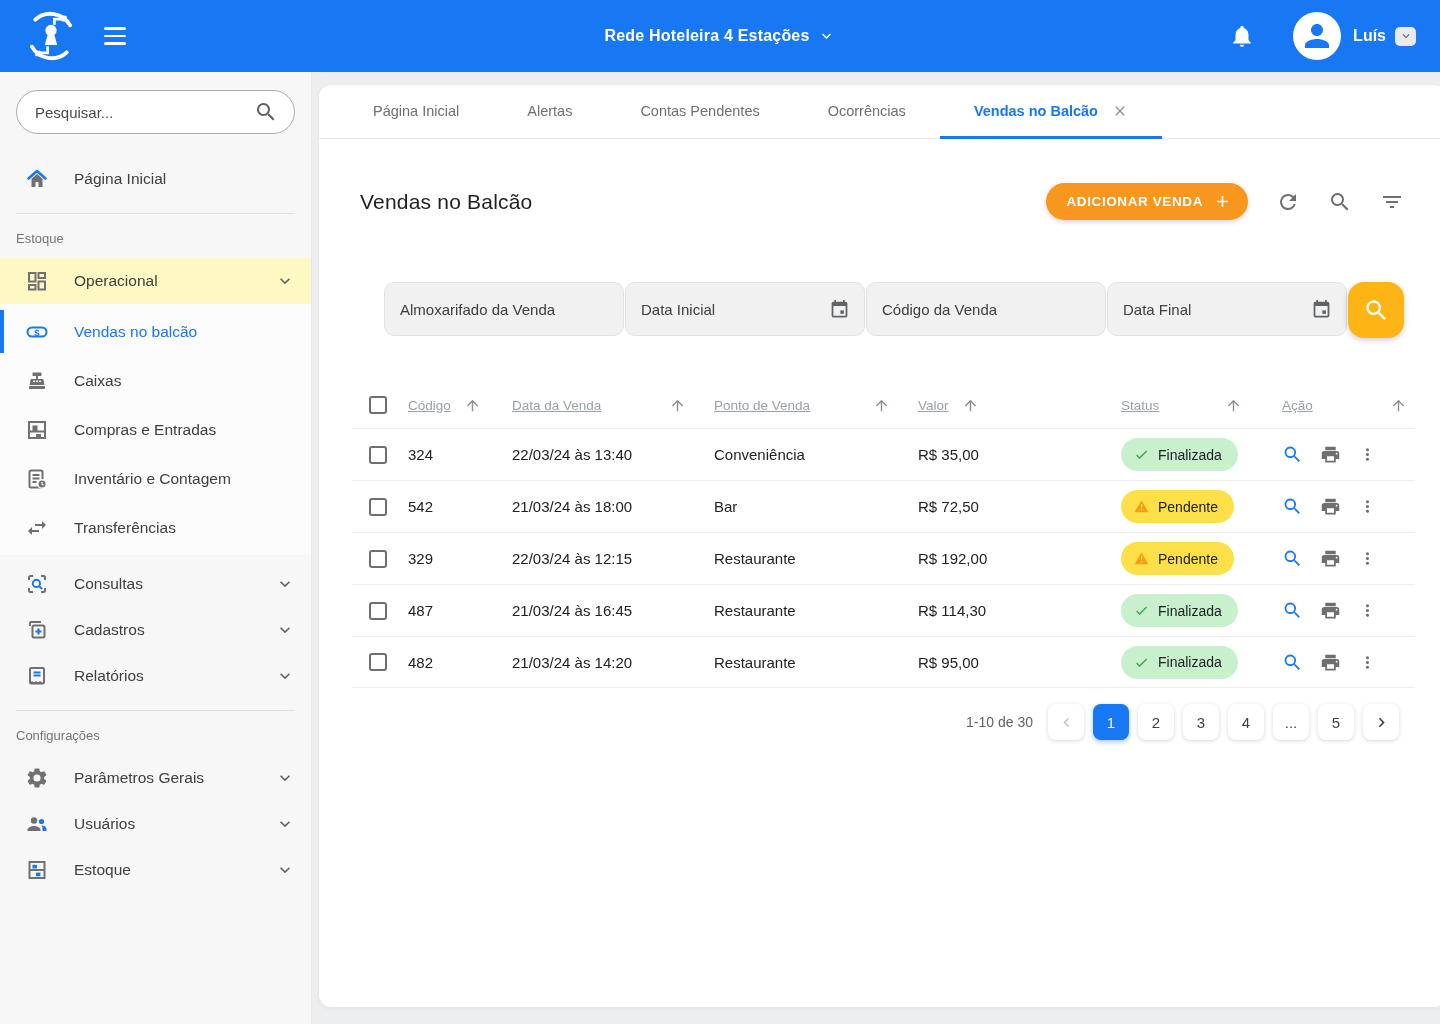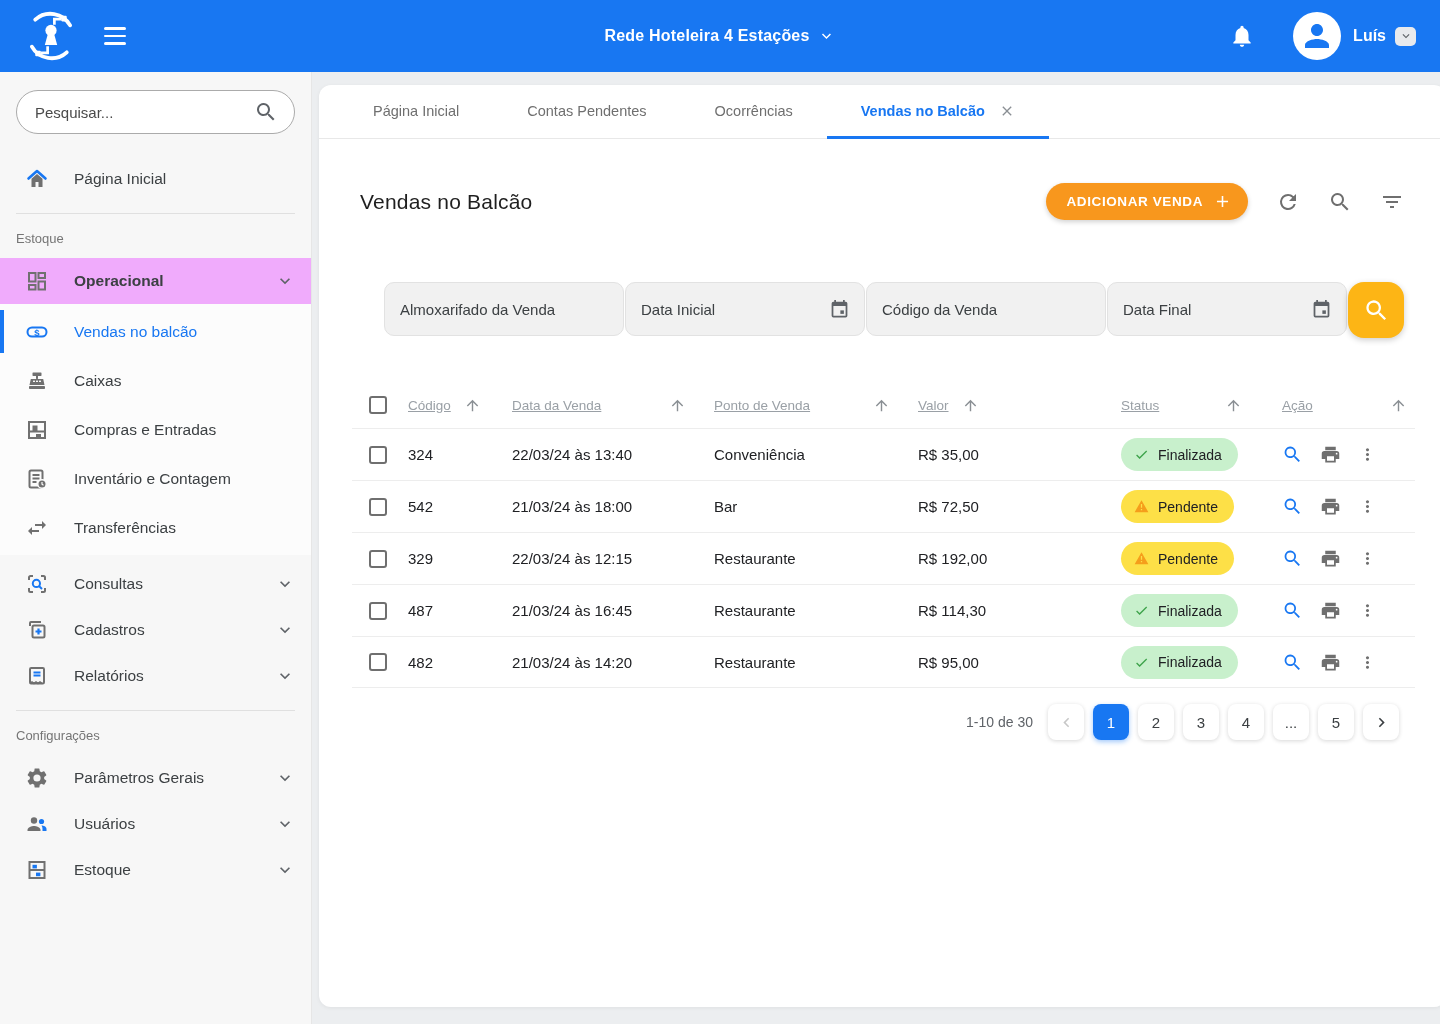--- a/index.html
+++ b/index.html
@@ -33,21 +33,21 @@
     background:#fff; display:flex; align-items:center; padding:0 16px 0 18px; }
   .search-box input { flex:1; border:none; outline:none; background:transparent;
     font-family:"Liberation Sans", sans-serif; font-size:15px; color:#3C4043; }
   .search-box input::placeholder { color:#4a4a4a; opacity:1; }
   .s-item { height:46px; display:flex; align-items:center; padding:0 16px 0 25px;
     gap:25px; font-size:15.5px; color:#3C4043; cursor:pointer; }
   .s-item .lbl { flex:1; }
   .s-home { margin-top:22px; }
   .s-divider { height:1px; background:#E0E0E0; margin:11px 16px; }
   .s-section { font-size:13px; color:#757575; padding:6px 16px 12px; }
-  .s-group-head { background:#f0abfc;font-weight:bold; }
+  .s-group-head { background:#fef9c3; }
   .s-sub-strip { background:#FCFCFC; padding:3px 0; }
   .s-sub { height:49px; display:flex; align-items:center; gap:25px; padding:0 16px 0 25px;
     font-size:15.5px; color:#3C4043; cursor:pointer; position:relative; }
   .s-sub.active { color:#1877F2; font-weight:400; }
   .s-sub.active::before { content:""; position:absolute; left:0; top:3px; bottom:3px;
     width:4px; background:#1877F2; }
   .g-icon { width:24px; height:24px; flex:none; display:flex; align-items:center; justify-content:center; }
   .chev { width:20px; height:20px; flex:none; }
 
   
@@ -318,20 +318,23 @@
   </nav>
 
   <main class="main">
     <div class="card">
 
       <div class="tabs">
         <div class="tab">
             <span>Página Inicial</span>
           </div>
         <div class="tab">
+            <span>Alertas</span>
+          </div>
+        <div class="tab">
             <span>Contas Pendentes</span>
           </div>
         <div class="tab">
             <span>Ocorrências</span>
           </div>
         <div class="tab active">
           <span>Vendas no Balcão</span>
           <svg class="close-x" viewBox="0 0 24 24" fill="#8a8f94">
               <path d="M19 6.41 17.59 5 12 10.59 6.41 5 5 6.41 10.59 12 5 17.59 6.41 19 12 13.41 17.59 19 19 17.59 13.41 12z"></path>
             </svg>

